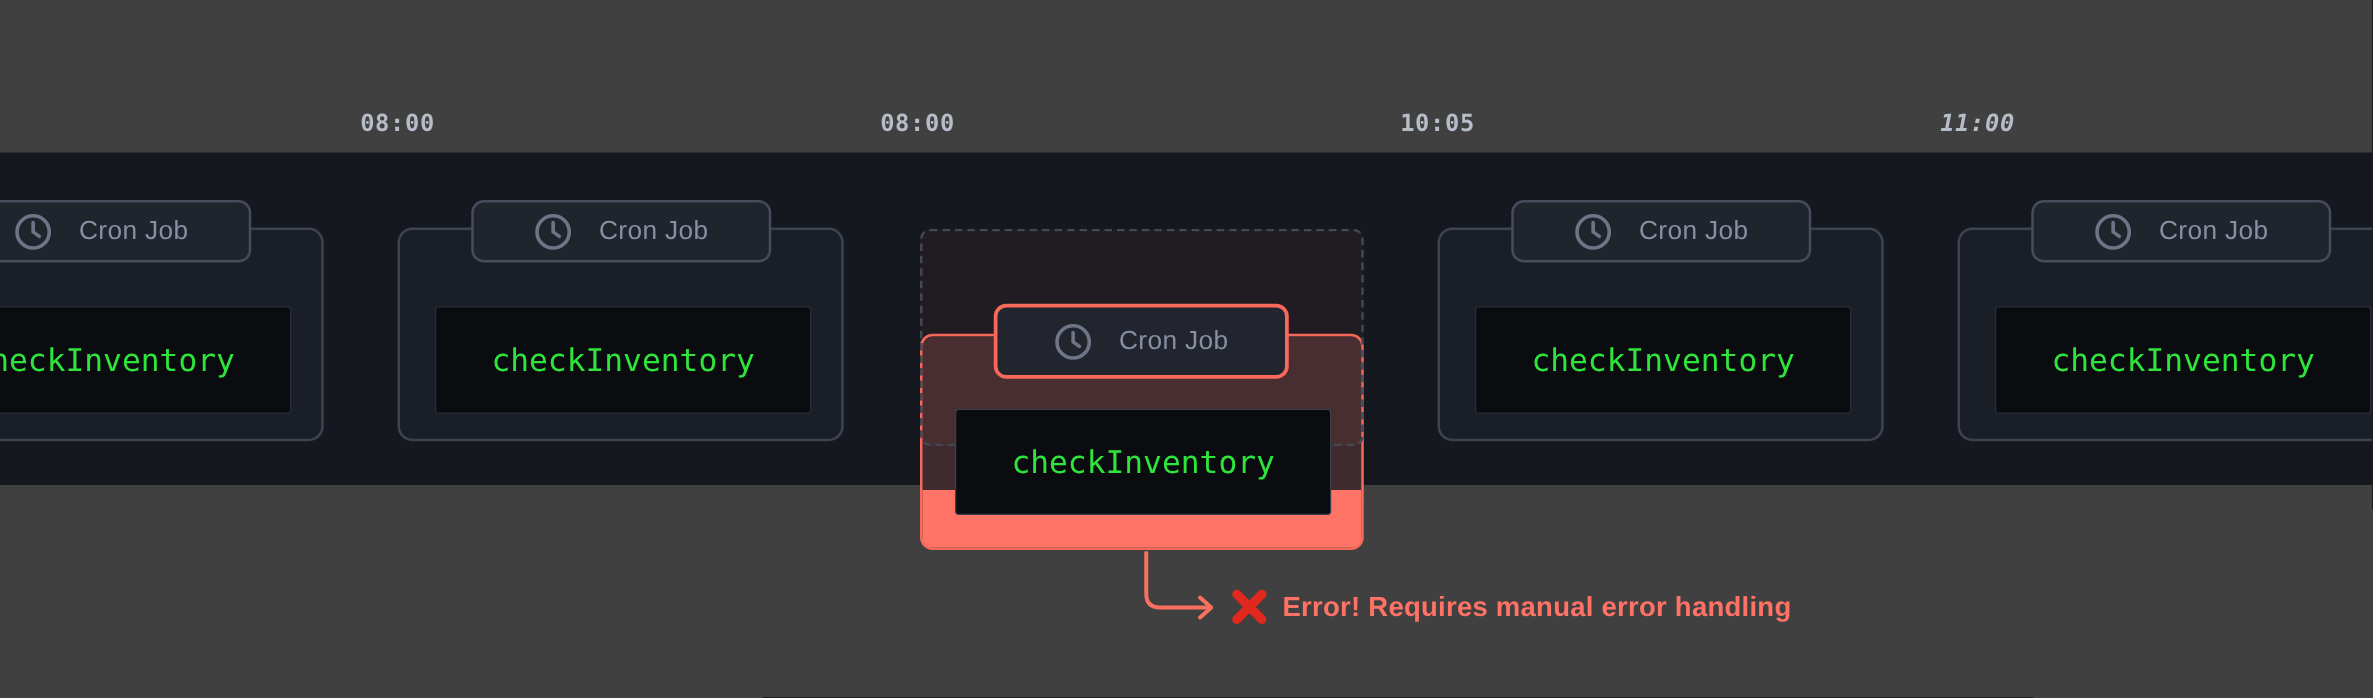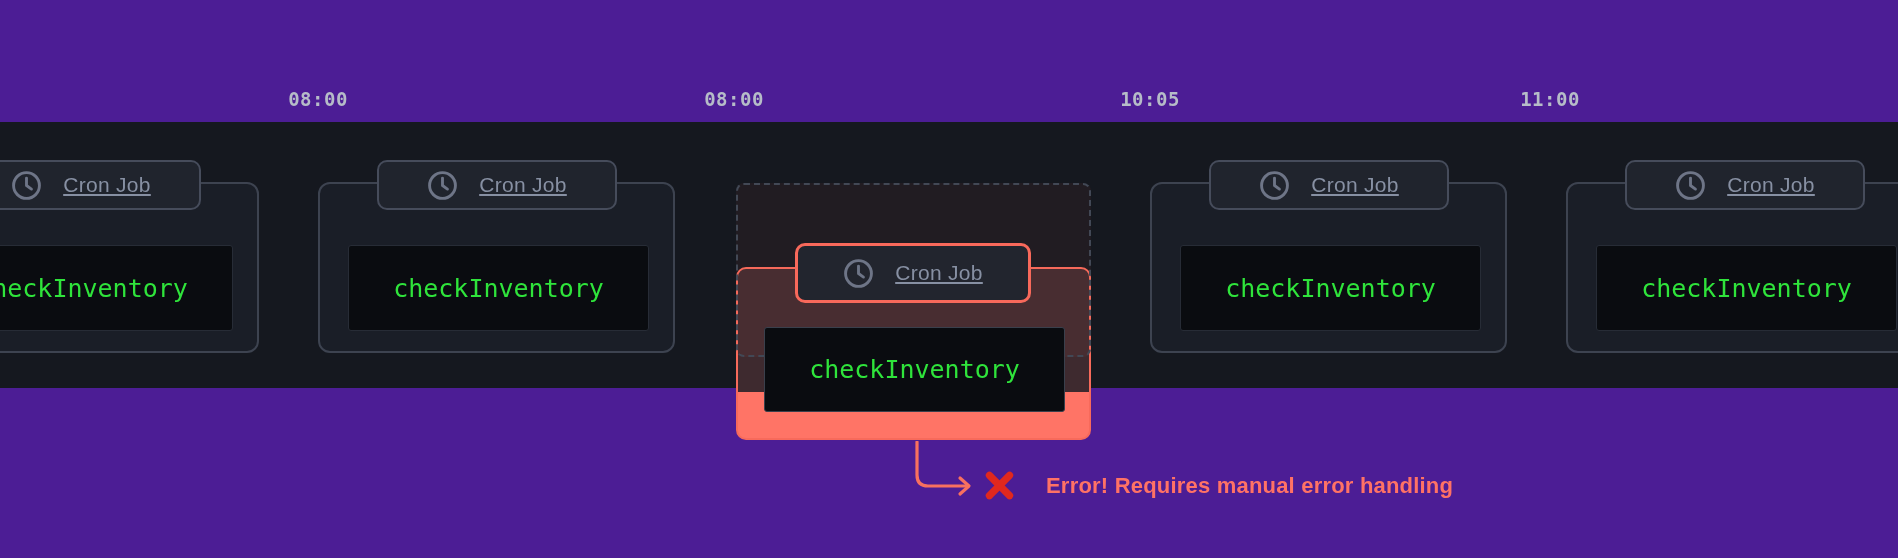--- a/index.html
+++ b/index.html
@@ -1,44 +1,44 @@
 <!DOCTYPE html>
 <html><head>
 <meta charset="utf-8">
 <style>
   * { margin:0; padding:0; box-sizing:border-box; }
   html,body { background:#000; }
   .stage {
     position:relative; width:1898px; height:558px;
-    background:#4c1d95; overflow:hidden;
+    background:#404040; overflow:hidden;
     font-family:"Liberation Sans", sans-serif;
   }
   .band {
     position:absolute; left:0; top:122px; width:1898px; height:266px;
     background:#15181f;
   }
   .time-label {
     position:absolute; top:90px; transform:translateX(-50%);
     font-family:"DejaVu Sans Mono","Liberation Mono",monospace;
     font-size:19px; font-weight:700; color:#b6bcc8; line-height:1;
     letter-spacing:0.5px; white-space:nowrap;
   }
-  .tl-0 { left:318px; } .tl-1 { left:734px; } .tl-2 { left:1150px; } .tl-3 { left:1550px; }
+  .tl-0 { left:318px; } .tl-1 { left:734px; } .tl-2 { left:1150px; } .tl-3 { left:1582px;font-style:italic; }
 
   .slot { position:absolute; top:160px; width:357px; height:280px; }
   .slot-0 { left:-98px; } .slot-1 { left:318px; } .slot-2 { left:734px; }
   .slot-3 { left:1150px; } .slot-4 { left:1566px; }
 
   .badge {
     position:absolute; top:0; left:50%; transform:translateX(-50%);
     width:240px; height:50px; z-index:3;
     background:#20242d; border:2.5px solid #464c5b; border-radius:10px;
     display:flex; align-items:center; justify-content:center; gap:20px;
   }
-  .badge-label { font-size:21px; color:#8790a3; letter-spacing:0.3px; white-space:nowrap;text-decoration:underline; }
+  .badge-label { font-size:21px; color:#8790a3; letter-spacing:0.3px; white-space:nowrap; }
   .clock { width:33px; height:33px; display:block; }
 
   .card {
     position:absolute; top:22px; left:0; width:357px; height:171px;
     background:#1a1e27; border:2.5px solid #3d4350; border-radius:12px;
     z-index:1;
   }
   .code {
     position:absolute; top:61px; left:28px; width:301px; height:86px; z-index:3;
     background:#0a0c10; border:1px solid #272c36; border-radius:3px;
@@ -65,21 +65,21 @@
     background:#22252e; border:3px solid #f8695b;
   }
   .slot .code.error { top:167px; left:30px; height:85px; border:1px solid #3a404c; }
 
   .connector { position:absolute; left:178px; top:281px; z-index:4; }
   .callout {
     position:absolute; left:250px; top:310px; z-index:4;
     display:flex; align-items:center; gap:11px; white-space:nowrap;
   }
   .cross { width:31px; height:31px; display:block; }
-  .callout-text { font-size:22px; font-weight:700; color:#ff7265; letter-spacing:0.2px;margin-left:20px; }
+  .callout-text { font-size:22px; font-weight:700; color:#ff7265; letter-spacing:0.2px; }
 </style>
 </head>
 <body>
 
 <div class="stage">
 
   <div class="band"></div>
 
   <div class="time-label tl-0">08:00</div>
   <div class="time-label tl-1">08:00</div>

